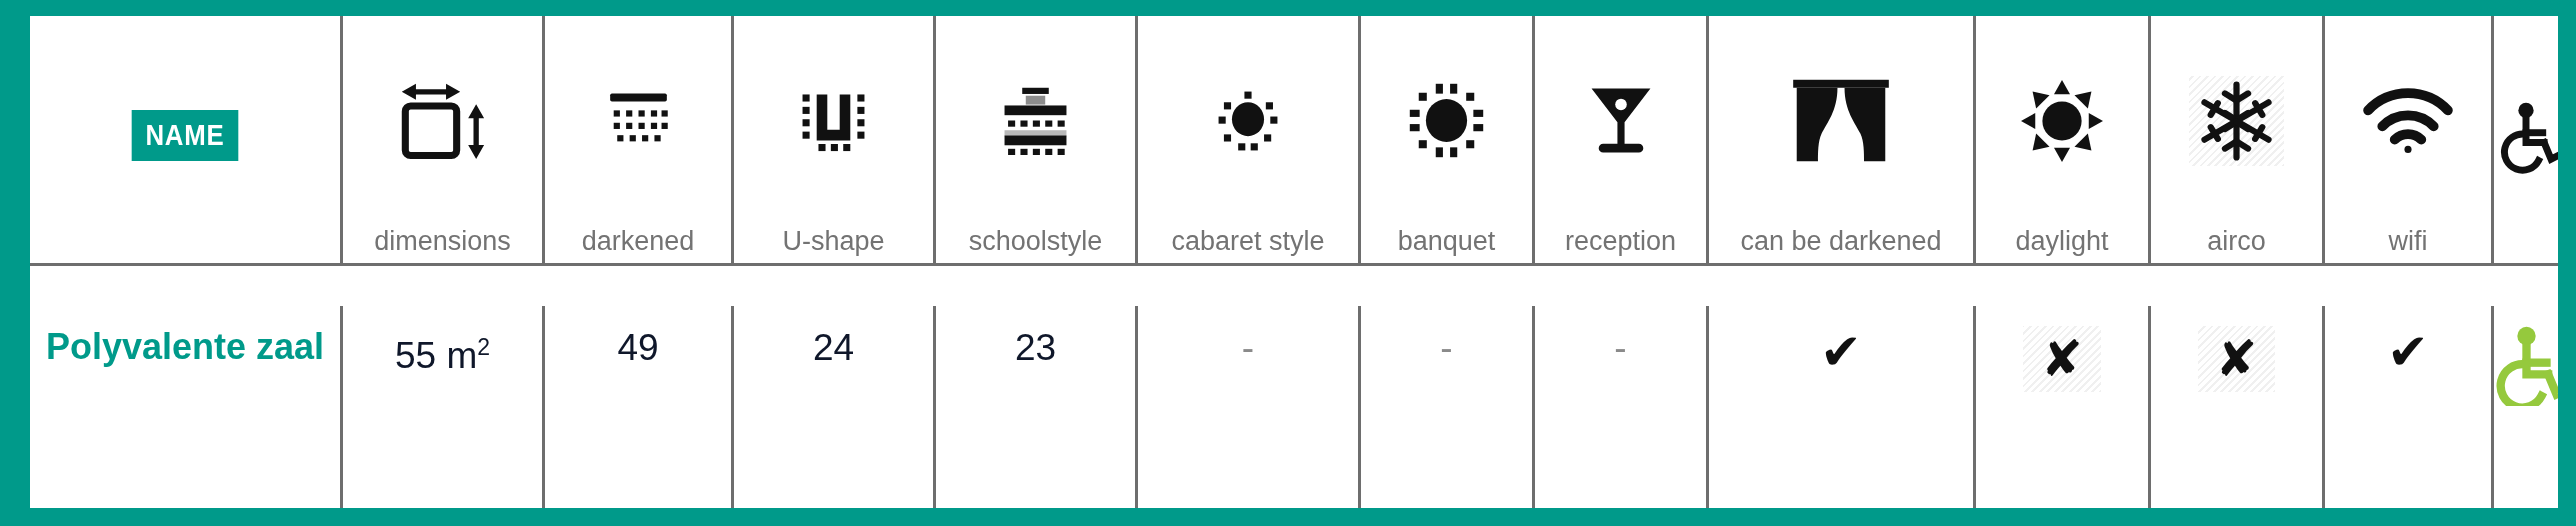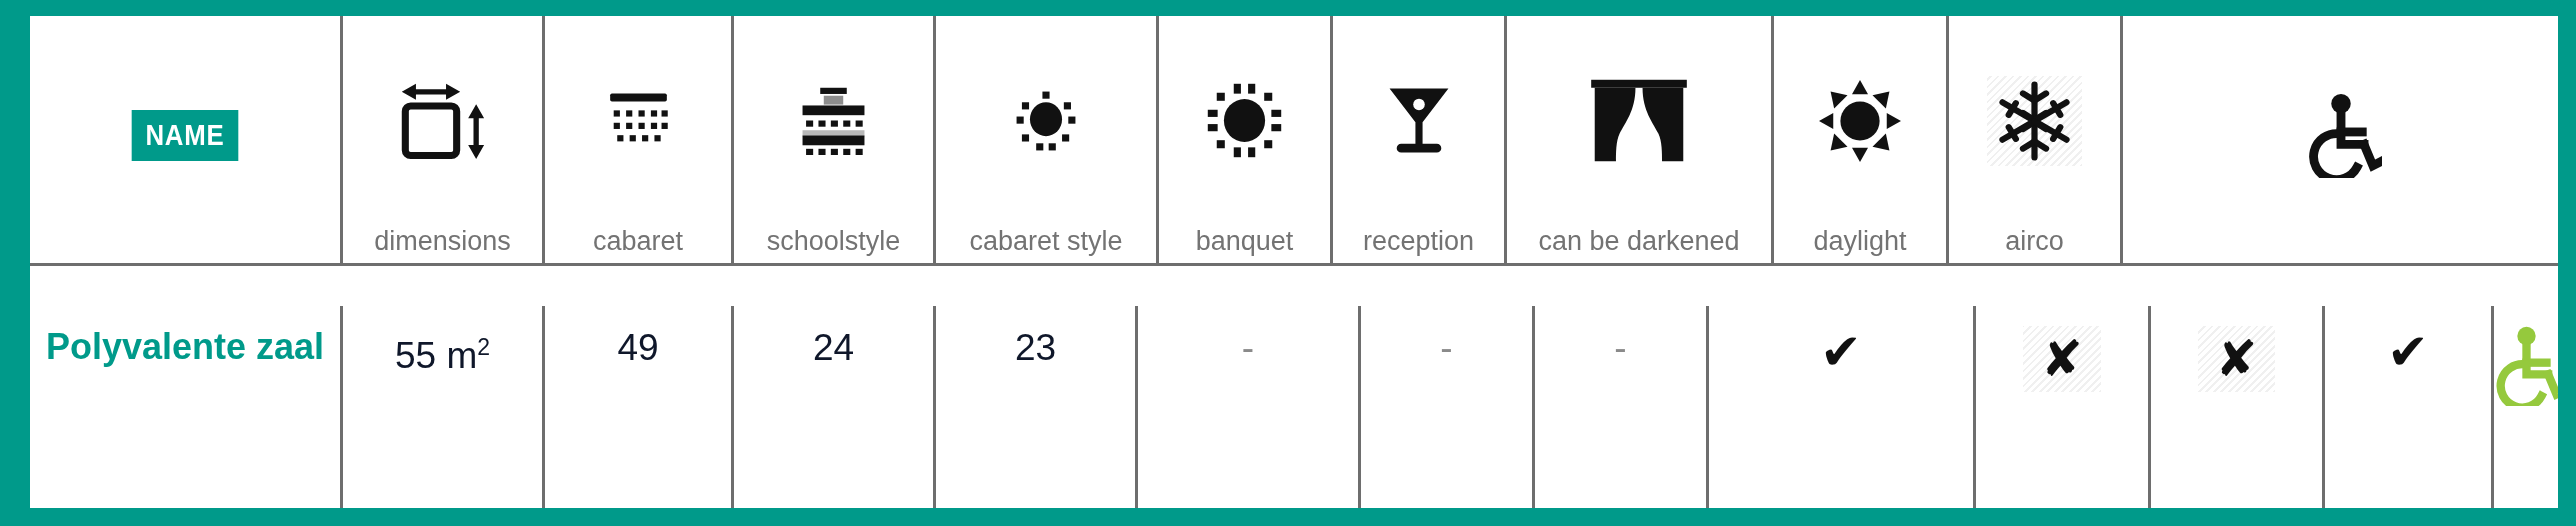--- a/index.html
+++ b/index.html
@@ -158,23 +158,44 @@
               <rect x="40" y="37" width="7" height="7"></rect>
                 <rect x="54" y="37" width="7" height="7"></rect>
               <rect x="66" y="37" width="7" height="7"></rect>
               <rect x="16" y="51" width="7" height="7"></rect>
                 <rect x="30" y="51" width="7" height="7"></rect>
               <rect x="44" y="51" width="7" height="7"></rect>
                 <rect x="58" y="51" width="7" height="7"></rect>
             </g>
           </svg>
         </div>
-        <div class="hlabel">cabaret</div>
-      </div>
-
+        <div class="hlabel">darkened</div>
+      </div>
+
+      <div class="hcell" style="flex:0 0 202px">
+        <div class="hicon">
+          <svg width="69" height="64" viewBox="0 0 78 72" fill="#111">
+            <path d="M20 6 h12 v40 h14 V6 h12 v52 H20 Z"></path>
+            <g>
+              <rect x="4" y="6" width="8" height="8"></rect>
+                <rect x="4" y="20" width="8" height="8"></rect>
+              <rect x="4" y="34" width="8" height="8"></rect>
+                <rect x="4" y="48" width="8" height="8"></rect>
+              <rect x="66" y="6" width="8" height="8"></rect>
+                <rect x="66" y="20" width="8" height="8"></rect>
+              <rect x="66" y="34" width="8" height="8"></rect>
+                <rect x="66" y="48" width="8" height="8"></rect>
+              <rect x="22" y="62" width="8" height="8"></rect>
+                <rect x="36" y="62" width="8" height="8"></rect>
+              <rect x="50" y="62" width="8" height="8"></rect>
+            </g>
+          </svg>
+        </div>
+        <div class="hlabel">U-shape</div>
+      </div>
 
       <div class="hcell" style="flex:0 0 202px">
         <div class="hicon">
           <svg width="73" height="69" viewBox="0 0 82 78" fill="#111">
             <rect x="26" y="2" width="30" height="7"></rect>
             <rect x="30" y="11" width="22" height="10" fill="#8d8d8d"></rect>
             <rect x="6" y="22" width="70" height="11"></rect>
             <g>
               <rect x="10" y="39" width="8" height="7"></rect>
                 <rect x="24" y="39" width="8" height="7"></rect>
@@ -295,20 +316,31 @@
               <line x1="30" y1="36" x2="43" y2="44"></line>
                 <line x1="56" y1="36" x2="43" y2="44"></line>
               <line x1="30" y1="54" x2="43" y2="46"></line>
                 <line x1="56" y1="54" x2="43" y2="46"></line>
             </svg>
           </span>
         </div>
         <div class="hlabel">airco</div>
       </div>
 
+      <div class="hcell" style="flex:0 0 169px">
+        <div class="hicon">
+          <svg width="94" height="68" viewBox="0 0 106 76" fill="none" stroke="#111" stroke-width="11" stroke-linecap="round">
+            <path d="M8 26 a62 62 0 0 1 90 0"></path>
+            <path d="M24 44 a40 40 0 0 1 58 0"></path>
+            <path d="M38 59 a21 21 0 0 1 30 0"></path>
+            <circle cx="53" cy="70" r="4" fill="#111" stroke="none"></circle>
+          </svg>
+        </div>
+        <div class="hlabel">wifi</div>
+      </div>
 
       <div class="hcell" style="flex:1 1 auto">
         <div class="hicon">
           <svg width="82" height="85" viewBox="0 0 92 96" fill="none" stroke="#111" stroke-width="10" stroke-linecap="square">
             <circle cx="46" cy="12" r="11" fill="#111" stroke="none"></circle>
             <path d="M46 26 V58 H72"></path>
             <path d="M46 44 H70"></path>
             <path d="M72 58 L82 82 L90 78"></path>
             <path d="M44 46 a26 26 0 1 0 20 38"></path>
           </svg>

